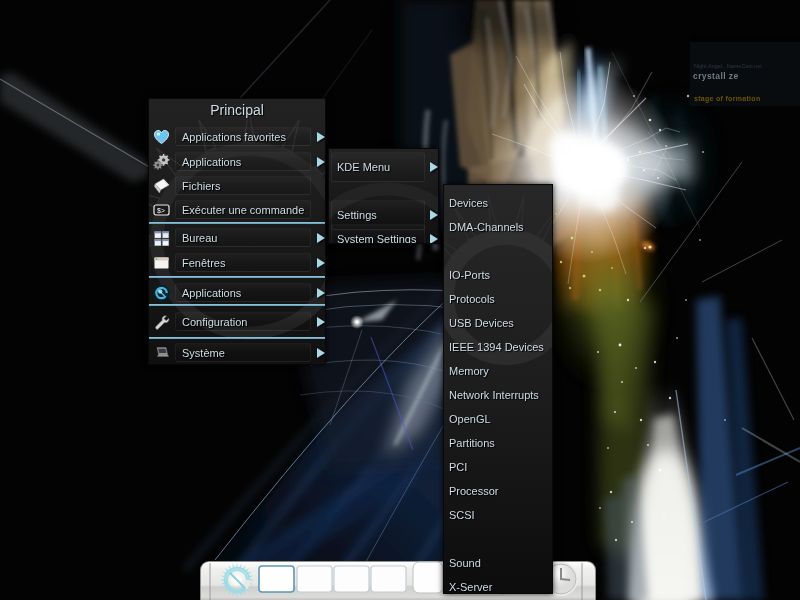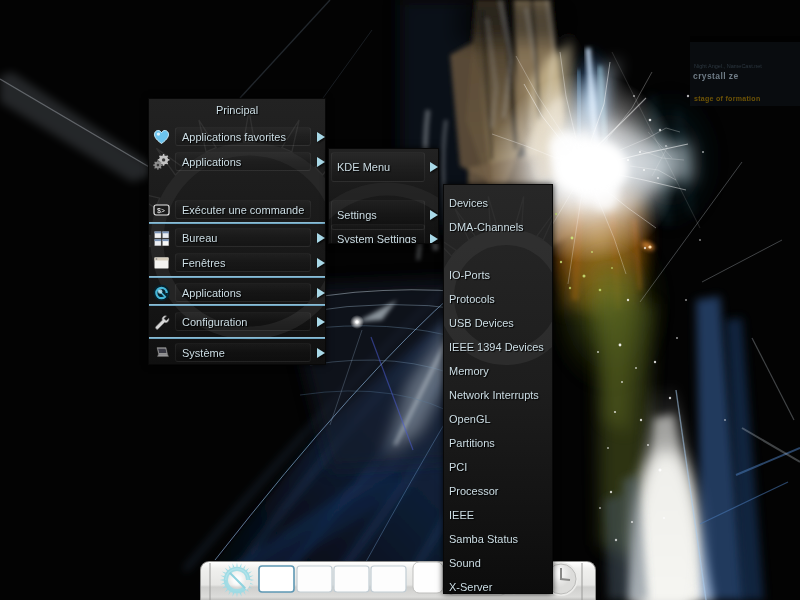--- a/index.html
+++ b/index.html
@@ -364,40 +364,49 @@
 <polygon points="-93.4,-32.8 -89.2,-42.9 -121.0,-50.1" fill="none" stroke="#383838" stroke-width="1.3"></polygon>
 <polygon points="-73.7,-66.0 -66.0,-73.7 -92.6,-92.6" fill="none" stroke="#383838" stroke-width="1.3"></polygon>
 <polygon points="-42.9,-89.2 -32.8,-93.4 -50.1,-121.0" fill="none" stroke="#383838" stroke-width="1.3"></polygon>
 <polygon points="-5.4,-98.9 5.4,-98.9 -0.0,-131.0" fill="none" stroke="#383838" stroke-width="1.3"></polygon>
 <polygon points="32.8,-93.4 42.9,-89.2 50.1,-121.0" fill="none" stroke="#383838" stroke-width="1.3"></polygon>
 <polygon points="66.0,-73.7 73.7,-66.0 92.6,-92.6" fill="none" stroke="#383838" stroke-width="1.3"></polygon>
 <polygon points="89.2,-42.9 93.4,-32.8 121.0,-50.1" fill="none" stroke="#383838" stroke-width="1.3"></polygon>
 <polygon points="98.9,-5.4 98.9,5.4 131.0,-0.0" fill="none" stroke="#383838" stroke-width="1.3"></polygon>
 </g>
 </svg>
-<div class="lbl" style="left:50%;top:11px;transform:translate(-50%,-50%);font-size:11px">Principal</div>
+<div class="lbl" style="left:50%;top:11px;transform:translate(-50%,-50%);font-size:14px">Principal</div>
 <div class="it" style="top:25px;height:25px">
       <div class="box" style="left:26px;width:134px"></div>
       <svg class="ic" viewBox="0 0 17 17">
         <path d="M8.5 15 C2 10.5 1 7 1.6 4.8 C2.2 2.8 4 1.6 5.8 2 C7 2.3 8 3.2 8.5 4.4 C9 3.2 10 2.3 11.2 2 C13 1.6 14.8 2.8 15.4 4.8 C16 7 15 10.5 8.5 15 Z" fill="#6cc4ee" stroke="#cfeffc" stroke-width="1"></path>
         <circle cx="5.4" cy="5.6" r="1.7" fill="#e8f8ff" opacity=".9"></circle>
       </svg>
       <span class="lbl" style="left:33px">Applications favorites</span>
       <span class="arr" style="left:168px"></span>
     </div>
 <div class="it" style="top:50px;height:25px">
       <div class="box" style="left:26px;width:134px"></div>
       <svg class="ic" viewBox="0 0 17 17">
         <polygon points="15.1,5.6 16.5,5.7 16.5,7.1 15.1,7.2 14.4,9.0 15.2,10.0 14.2,11.0 13.2,10.2 11.4,10.9 11.3,12.3 9.9,12.3 9.8,10.9 8.0,10.2 7.0,11.0 6.0,10.0 6.8,9.0 6.1,7.2 4.7,7.1 4.7,5.7 6.1,5.6 6.8,3.8 6.0,2.8 7.0,1.8 8.0,2.6 9.8,1.9 9.9,0.5 11.3,0.5 11.4,1.9 13.2,2.6 14.2,1.8 15.2,2.8 14.4,3.8 " fill="#c4c4c4"></polygon>
         <circle cx="10.6" cy="6.4" r="1.7" fill="#3a3a3a"></circle>
         <polygon points="8.4,11.0 9.6,11.0 9.6,12.2 8.4,12.2 7.9,13.6 8.6,14.5 7.8,15.3 6.9,14.6 5.5,15.1 5.5,16.3 4.3,16.3 4.3,15.1 2.9,14.6 2.0,15.3 1.2,14.5 1.9,13.6 1.4,12.2 0.2,12.2 0.2,11.0 1.4,11.0 1.9,9.6 1.2,8.7 2.0,7.9 2.9,8.6 4.3,8.1 4.3,6.9 5.5,6.9 5.5,8.1 6.9,8.6 7.8,7.9 8.6,8.7 7.9,9.6 " fill="#8e8e8e"></polygon>
         <circle cx="4.9" cy="11.6" r="1.3" fill="#3a3a3a"></circle>
       </svg>
       <span class="lbl" style="left:33px">Applications</span>
       <span class="arr" style="left:168px"></span>
+    </div>
+<div class="it" style="top:74px;height:25px">
+      <div class="box" style="left:26px;width:134px"></div>
+      <svg class="ic" viewBox="0 0 17 17">
+        <polygon points="2,6.5 10.5,1.5 16,7.5 7.5,12.5" fill="#f6f6f6" stroke="#a8a8a8" stroke-width=".5"></polygon>
+        <polygon points="2,6.5 7.5,12.5 6.5,15.5 1.5,9" fill="#d4d4d4" stroke="#a8a8a8" stroke-width=".5"></polygon>
+        <polygon points="10.5,1.5 12,3.2 14.2,5.5 16,7.5 13,6.8" fill="#e0e0e0"></polygon>
+      </svg>
+      <span class="lbl" style="left:33px">Fichiers</span>
     </div>
 <div class="it" style="top:98px;height:25px">
       <div class="box" style="left:26px;width:134px"></div>
       <svg class="ic" viewBox="0 0 17 17">
         <rect x="1" y="3.5" width="15" height="10" rx="2" fill="#1a1a1a" stroke="#e8e8e8" stroke-width="1.2"></rect>
         <text x="4" y="11" font-size="6.5" fill="#fff" font-family="Liberation Mono,monospace">$&gt;</text>
       </svg>
       <span class="lbl" style="left:33px">Exécuter une commande</span>
     </div>
 <div class="sep" style="top:123px"></div>
@@ -535,24 +544,21 @@
 <div class="it" style="top:240px">
       <span class="lbl" style="left:5px">Partitions</span>
     </div>
 <div class="it" style="top:264px">
       <span class="lbl" style="left:5px">PCI</span>
     </div>
 <div class="it" style="top:288px">
       <span class="lbl" style="left:5px">Processor</span>
     </div>
 <div class="it" style="top:312px">
-      <span class="lbl" style="left:5px">IEEE</span>
-    </div>
-<div class="it" style="top:336px">
-      <span class="lbl" style="left:5px">Samba Status</span>
+      <span class="lbl" style="left:5px">SCSI</span>
     </div>
 <div class="it" style="top:360px">
       <span class="lbl" style="left:5px">Sound</span>
     </div>
 <div class="it" style="top:384px">
       <span class="lbl" style="left:5px">X-Server</span>
     </div>
 
 </div>
 

